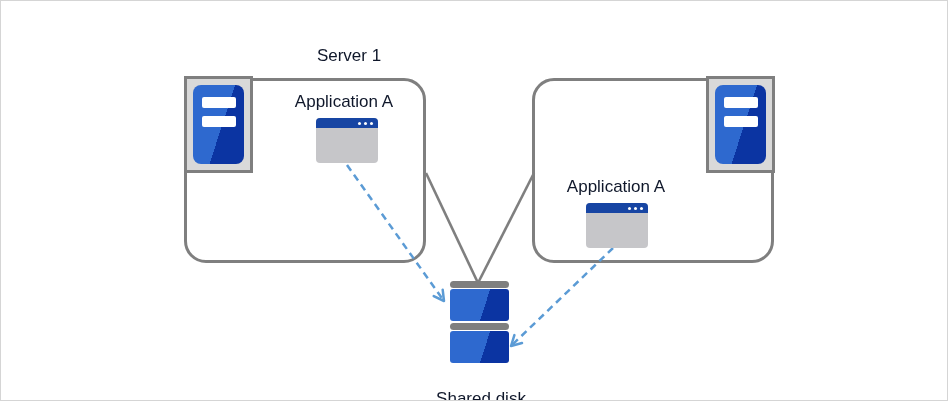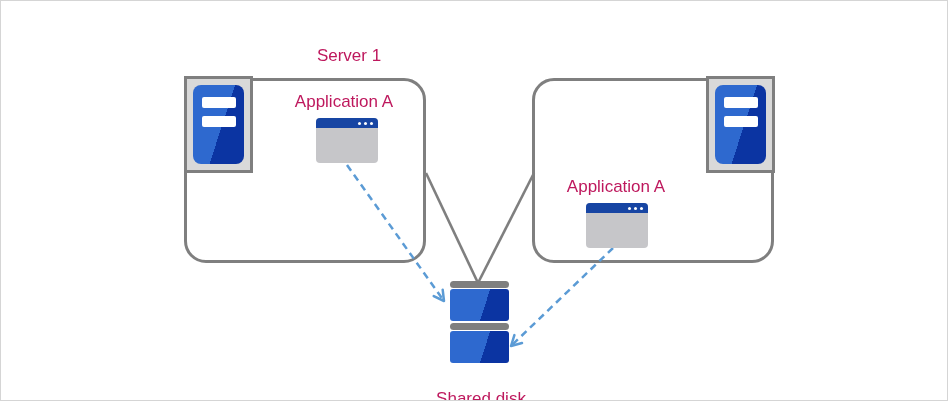--- a/index.html
+++ b/index.html
@@ -3,21 +3,21 @@
 <meta charset="utf-8">
 <style>
   html,body{margin:0;padding:0;background:#ffffff;}
   .canvas{
     position:relative;
     width:948px;height:401px;
     background:#ffffff;
     border:1px solid #d5d5d5;
     box-sizing:border-box;
     font-family:"Liberation Sans", sans-serif;
-    color:#be185d;
+    color:#0f172a;
     overflow:hidden;
   }
   .label{
     position:absolute;
     font-size:17px;
     line-height:1.2;
     text-align:center;
     white-space:nowrap;
     z-index:4;
   }

